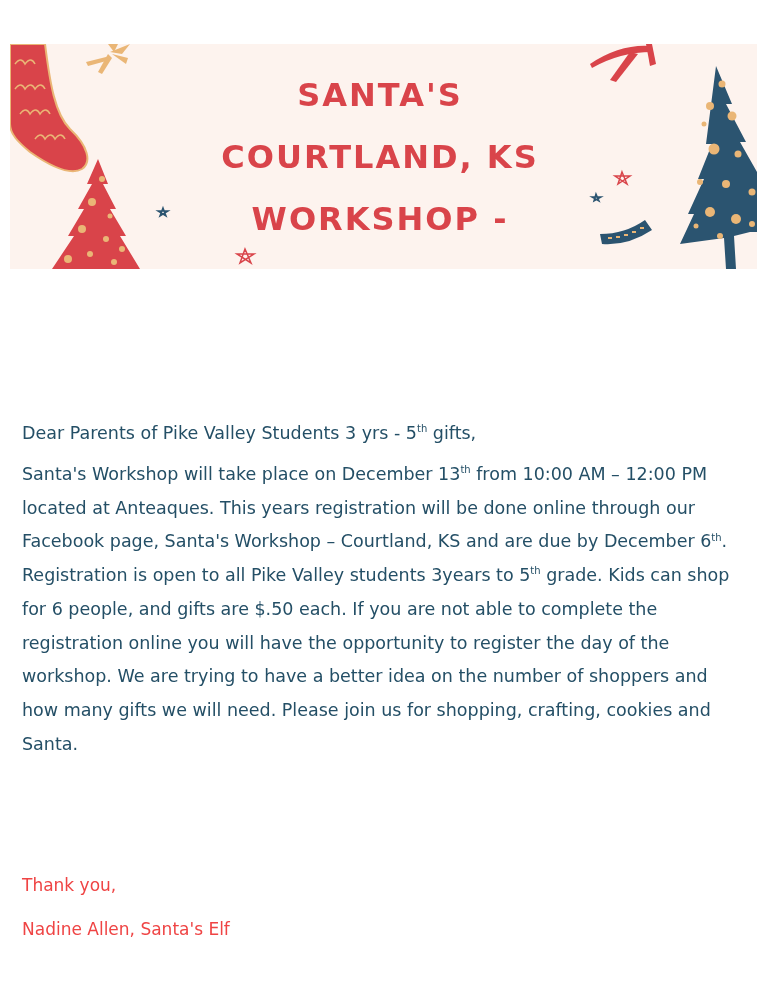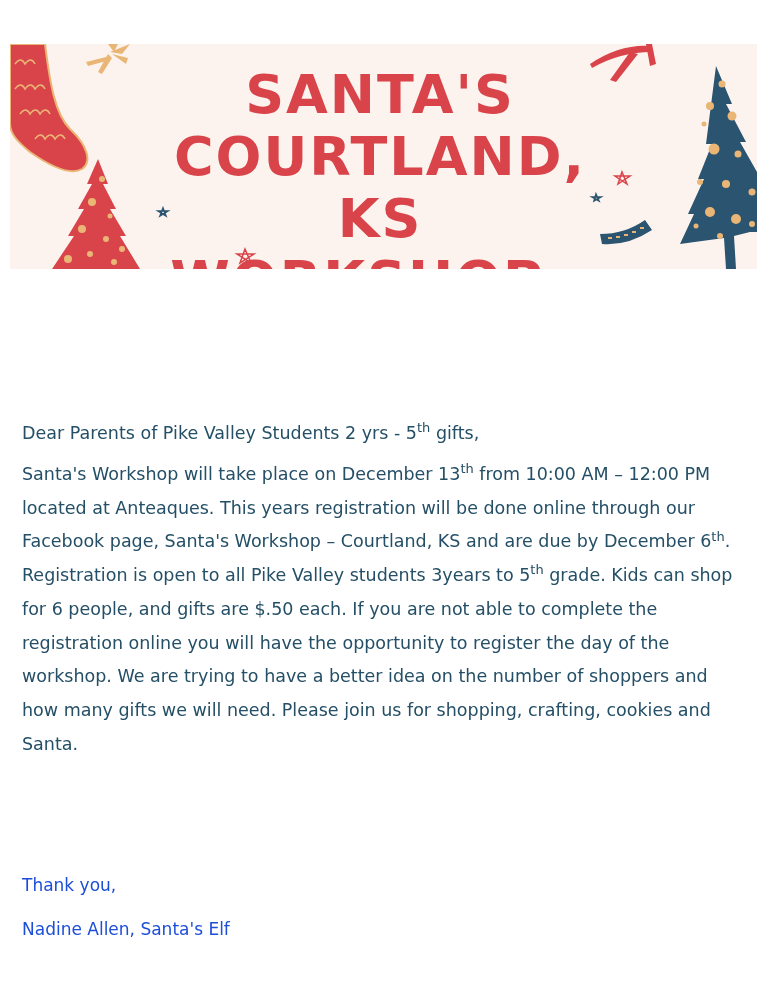--- a/index.html
+++ b/index.html
@@ -1,25 +1,25 @@
 <!DOCTYPE html>
 <html><head>
 <meta charset="utf-8">
 <style>
   html, body { margin: 0; padding: 0; background: #ffffff; }
   body { width: 773px; height: 1000px; position: relative; overflow: hidden; font-family: "DejaVu Sans", sans-serif; }
   .banner { position: absolute; left: 10px; top: 44px; width: 747px; height: 225px; background: #fdf3ee; overflow: hidden; }
   .banner svg.deco { position: absolute; left: 0; top: 0; }
-  .banner-title { position: absolute; left: 150px; top: 20px; width: 440px; text-align: center; color: #d9444a; font-family: "DejaVu Sans", sans-serif; font-weight: bold; font-size: 54px; line-height: 62px; letter-spacing: 2px; }
+  .banner-title { position: absolute; left: 150px; top: 20px; width: 440px; text-align: center; color: #d9444a; font-family: "DejaVu Sans", sans-serif; font-weight: bold; font-size: 32px; line-height: 62px; letter-spacing: 2px; }
   .letter { position: absolute; left: 22px; top: 418px; width: 720px; color: #244f66; font-family: "DejaVu Sans", sans-serif; font-size: 17.5px; }
   .salutation { margin: 0; line-height: 30px; }
   .body-text { margin: 10px 0 0 0; line-height: 33.7px; }
-  .closing { position: absolute; left: 22px; top: 870px; color: #1d4ed8; font-family: "DejaVu Sans", sans-serif; font-size: 17px; line-height: 30px; }
+  .closing { position: absolute; left: 22px; top: 870px; color: #ef4444; font-family: "DejaVu Sans", sans-serif; font-size: 17px; line-height: 30px; }
   .closing p { margin: 0 0 14px 0; }
-  sup { font-size: 13px; line-height: 0; margin-top: 23px; }
+  sup { font-size: 10px; line-height: 0; margin-top: 23px; }
 </style>
 </head>
 <body>
 
 <div class="banner">
   <svg class="deco" width="747" height="225" viewBox="0 0 747 225">
 
     <g>
       <path d="M0,0 L35,0 C40,40 45,70 60,85 C78,102 82,118 72,125 C60,132 40,122 20,108 C8,98 0,90 0,80 Z" fill="#d9444a" stroke="#eab676" stroke-width="2"></path>
       <path d="M5,20 q6,-8 10,0 q6,-8 10,0 M5,45 q6,-8 10,0 q6,-8 10,0 q6,-8 10,0 M10,70 q6,-8 10,0 q6,-8 10,0 q6,-8 10,0 M25,95 q6,-8 10,0 q6,-8 10,0 q6,-8 10,0" fill="none" stroke="#eab676" stroke-width="1.6"></path>
@@ -87,20 +87,20 @@
     </g>
   </svg>
   <div class="banner-title">
     <div>SANTA'S</div>
     <div>COURTLAND, KS</div>
     <div>WORKSHOP -</div>
   </div>
 </div>
 
 <div class="letter">
-  <p class="salutation"><span>Dear Parents of Pike Valley Students 2 yrs - 5</span><sup>th</sup><span> gifts,</span></p>
+  <p class="salutation"><span>Dear Parents of Pike Valley Students 3 yrs - 5</span><sup>th</sup><span> gifts,</span></p>
   <p class="body-text"><span> Santa's Workshop will take place on December 13</span><sup>th</sup><span> from 10:00 AM – 12:00 PM located at Anteaques. This years registration will be done online through our Facebook page, Santa's Workshop – Courtland, KS and are due by December 6</span><sup>th</sup><span>. Registration is open to all Pike Valley students 3years to 5</span><sup>th</sup><span> grade. Kids can shop for 6 people, and gifts are $.50 each.  If you are not able to complete the registration online you will have the opportunity to register the day of the workshop. We are trying to have a better idea on the number of shoppers and how many gifts we will need. Please join us for shopping, crafting, cookies and Santa.</span></p>
 </div>
 
 <div class="closing">
   <p>Thank you,</p>
   <p>Nadine Allen, Santa's Elf</p>
 </div>
 
 </body></html>

